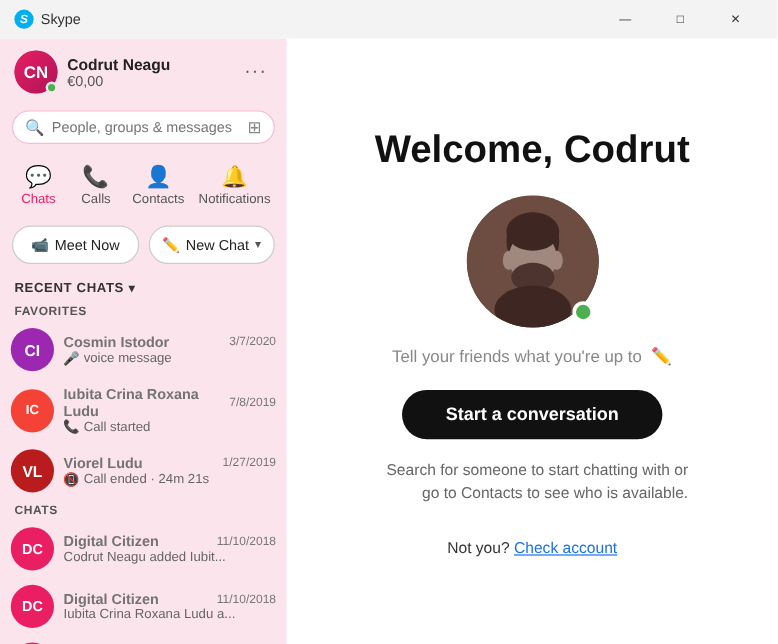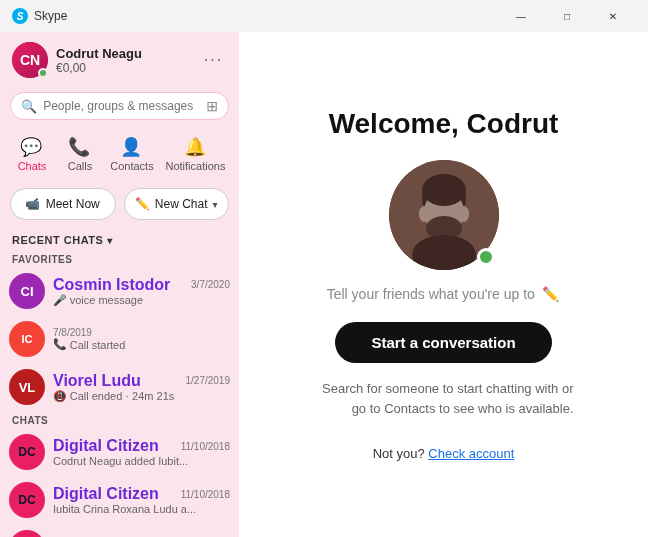--- a/index.html
+++ b/index.html
@@ -194,44 +194,44 @@
       flex-shrink: 0;
       display: flex; align-items: center; justify-content: center;
       font-size: 13px; font-weight: 700; color: #fff;
     }
     .chat-content { flex: 1; min-width: 0; }
     .chat-name-row {
       display: flex;
       justify-content: space-between;
       align-items: center;
     }
-    .chat-name { font-size: 16px; font-weight: 600; color: #6d28d9; }
+    .chat-name { font-size: 12px; font-weight: 600; color: #737373; }
     .chat-date { font-size: 10px; color: #777; flex-shrink: 0; }
     .chat-preview { font-size: 11px; color: #666; white-space: nowrap; overflow: hidden; text-overflow: ellipsis; display: flex; align-items: center; gap: 3px; }
     .dc-avatar {
       width: 36px; height: 36px;
       border-radius: 50%;
       background: #e91e63;
       flex-shrink: 0;
       display: flex; align-items: center; justify-content: center;
-      font-size: 12px; font-weight: 700; color: #0f172a;
+      font-size: 12px; font-weight: 700; color: #ffffff;
     }
 
     
     .right-panel {
       flex: 1;
       background: #fff;
       display: flex;
       flex-direction: column;
       align-items: center;
       justify-content: center;
       padding: 20px;
     }
     .welcome-title {
-      font-size: 28px;
+      font-size: 32px;
       font-weight: 700;
       color: #111;
       margin-bottom: 20px;
       text-align: center;
     }
     .profile-pic-wrap {
       position: relative;
       margin-bottom: 16px;
     }
     .profile-pic {
@@ -391,20 +391,21 @@
             <span>🎤</span>
             <span>voice message</span>
           </div>
         </div>
       </div>
 
       <div class="chat-item">
         <div class="chat-avatar" style="background: #f44336; font-size: 11px;">IC</div>
         <div class="chat-content">
           <div class="chat-name-row">
+            <span class="chat-name">Iubita Crina Roxana Ludu</span>
             <span class="chat-date">7/8/2019</span>
           </div>
           <div class="chat-preview">
             <span>📞</span>
             <span>Call started</span>
           </div>
         </div>
       </div>
 
       <div class="chat-item">

